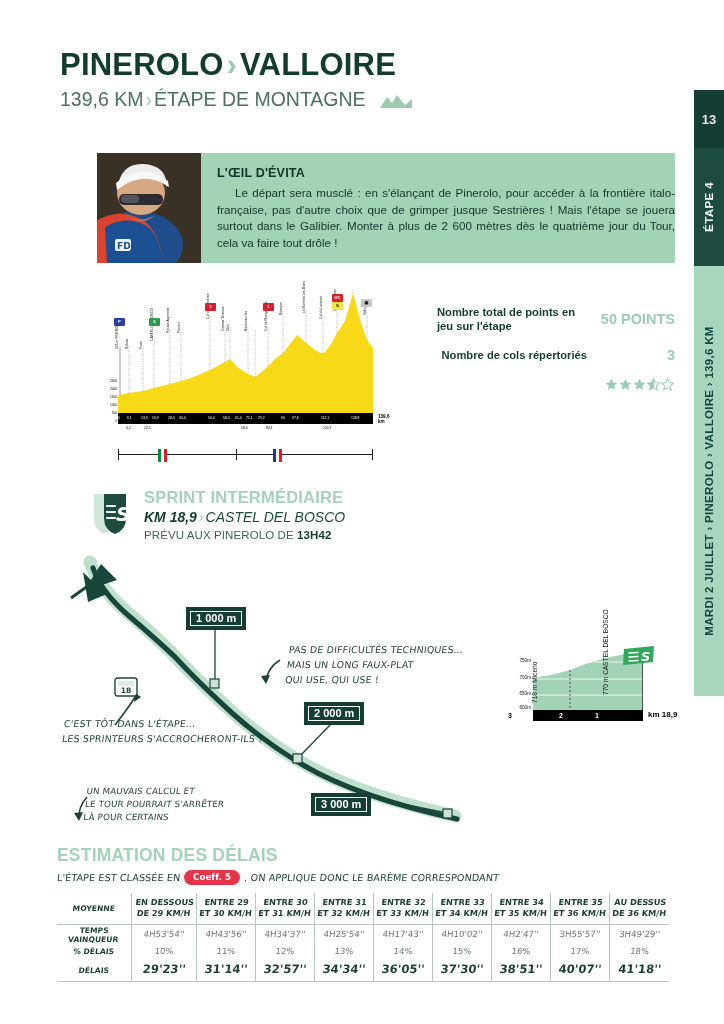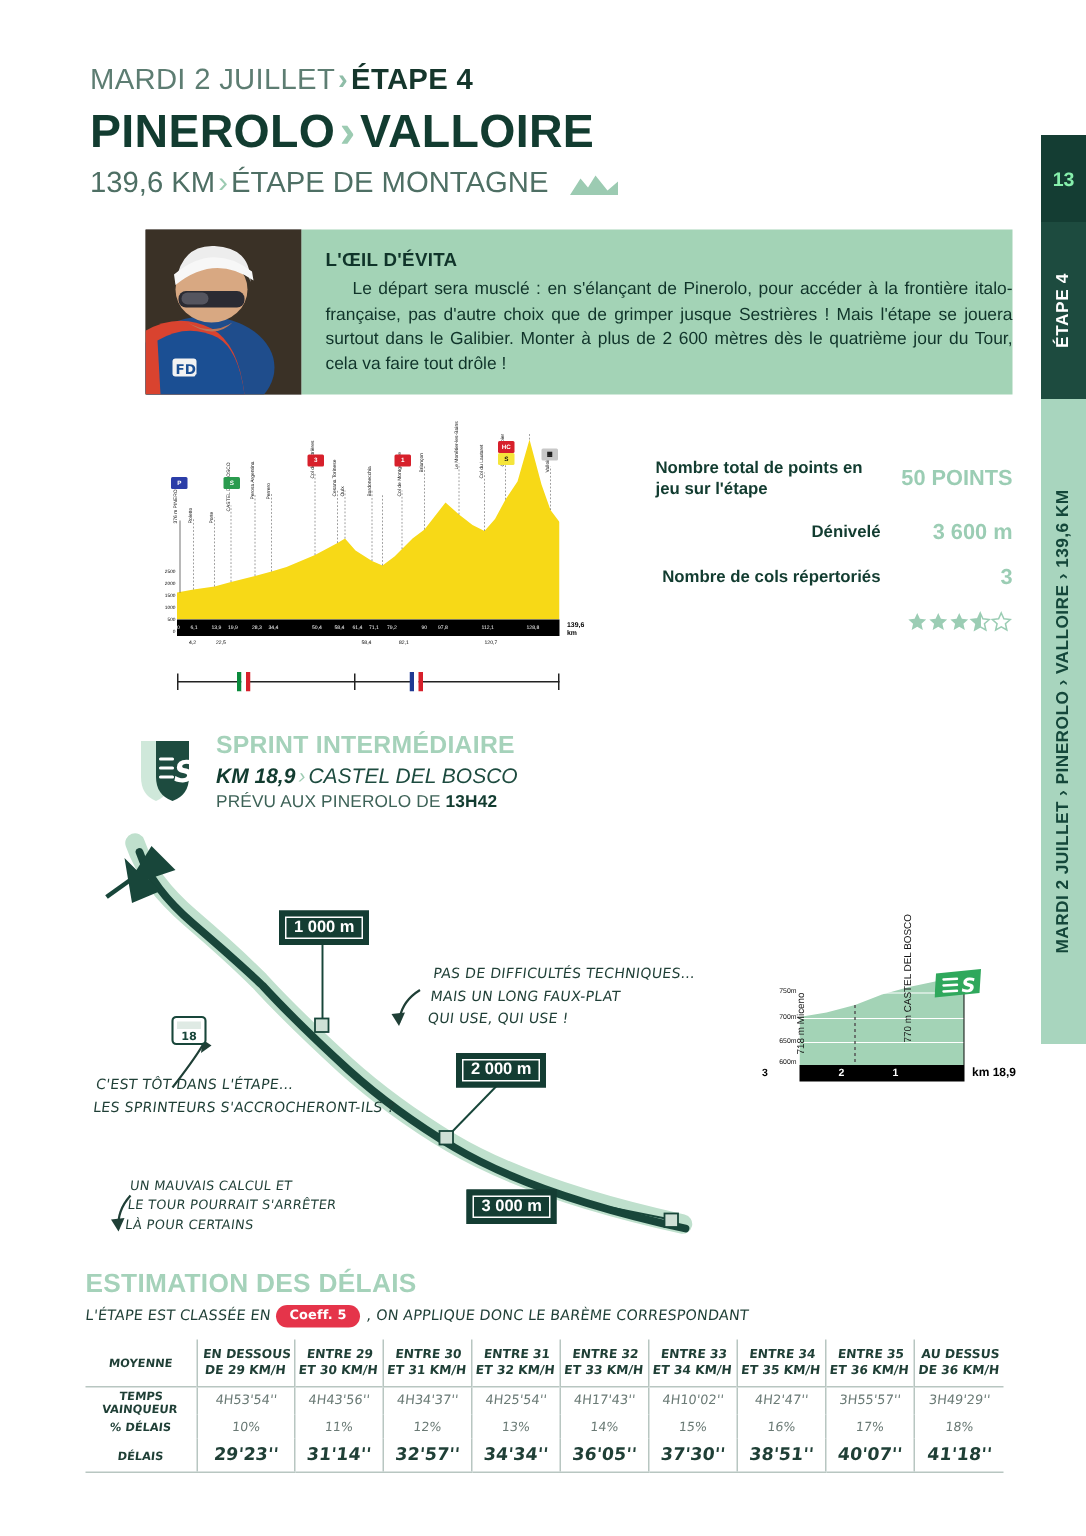--- a/index.html
+++ b/index.html
@@ -13,21 +13,21 @@
 
   
   .sidebar {
     position: absolute; right: 0; top: 90px;
     width: 30px; height: 900px;
   }
   .sb-page {
     position: absolute; top: 0; left: 0;
     width: 30px; height: 58px;
     background: #143d33;
-    color: #86efac; font-size: 13px; font-weight: bold;
+    color: #e5e5e5; font-size: 13px; font-weight: bold;
     display: flex; align-items: center; justify-content: center;
   }
   .sb-stage {
     position: absolute; top: 58px; left: 0;
     width: 30px; height: 118px;
     background: #1d4b3f;
     color: #fff;
   }
   .sb-stage span {
     position: absolute; left: 50%; top: 50%;
@@ -219,23 +219,20 @@
     <div class="sb-page">13</div>
     <div class="sb-stage">
       <span>ÉTAPE 4</span>
     </div>
     <div class="sb-desc">
       <span>MARDI 2 JUILLET › PINEROLO › VALLOIRE › 139,6 KM</span>
     </div>
   </div>
 
   <div class="hdr">
-    <div class="hdr-line1">
-      <span>MARDI 2 JUILLET</span><span class="chev">›</span><b>ÉTAPE 4</b>
-    </div>
     <div class="hdr-title">
       <span>PINEROLO</span><span class="chev">›</span><span>VALLOIRE</span>
     </div>
     <div class="hdr-line3">
       <span>139,6 KM</span><span class="chev">›</span><span>ÉTAPE DE MONTAGNE</span>
       <span class="mtn-ico">
         <svg width="34" height="14" viewBox="0 0 34 14">
           <path d="M1 14 L8 3 L13 9 L18 1 L26 11 L33 5 L33 14 Z" fill="#9ccbb2"></path>
         </svg>
       </span>
@@ -376,24 +373,20 @@
       </div>
     </div>
   </div>
 
   <div class="stats">
     <div class="stat-row">
       <div class="stat-lbl">Nombre total de points en jeu sur l'étape</div>
       <div class="stat-val">50 POINTS</div>
     </div>
     <div class="stat-row">
-      <div class="stat-lbl">Dénivelé</div>
-      <div class="stat-val">3 600 m</div>
-    </div>
-    <div class="stat-row">
       <div class="stat-lbl">Nombre de cols répertoriés</div>
       <div class="stat-val">3</div>
     </div>
     <div class="stat-row">
       <div class="stars">
         <svg width="78" height="15" viewBox="0 0 78 15">
           <defs>
             <symbol id="st" viewBox="0 0 14 14">
               <path d="M7 .7 L8.9 4.9 L13.4 5.4 L10 8.4 L11 12.9 L7 10.6 L3 12.9 L4 8.4 L0.6 5.4 L5.1 4.9 Z"></path>
             </symbol>

